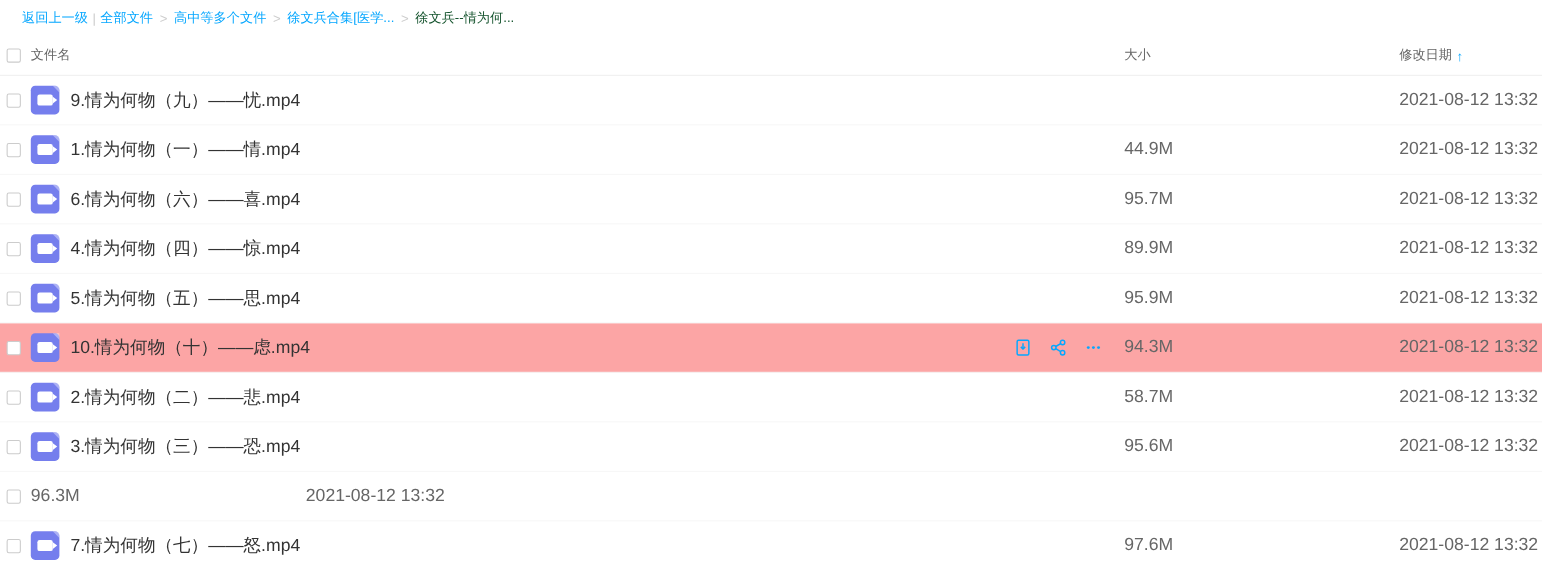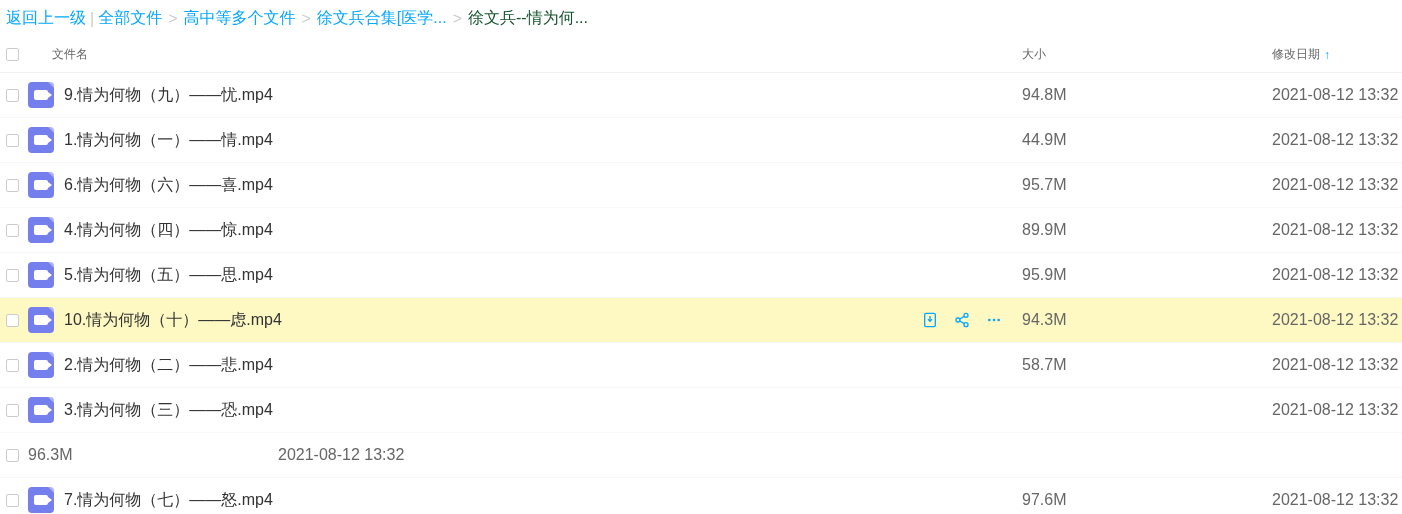--- a/index.html
+++ b/index.html
@@ -4,22 +4,22 @@
   <style>
     * { margin: 0; padding: 0; box-sizing: border-box; }
     body {
       font-family: "Microsoft YaHei", "PingFang SC", Arial, sans-serif;
       font-size: 12px;
       color: #333;
       background: #fff;
       width: 1402px;
     }
     .breadcrumb {
-      padding: 8px 6px;
-      font-size: 16px;
+      padding: 8px 20px;
+      font-size: 12px;
       display: flex;
       align-items: center;
       flex-wrap: wrap;
     }
     .breadcrumb a {
       color: #06a7ff;
       text-decoration: none;
       cursor: pointer;
     }
     .breadcrumb .sep {
@@ -36,21 +36,21 @@
     .table-header {
       display: flex;
       align-items: center;
       height: 36px;
       border-bottom: 1px solid #f0f0f0;
       font-size: 12px;
       color: #666;
       padding-left: 6px;
     }
     .col-check { width: 22px; display: flex; align-items: center; }
-    .col-name { flex: 1; padding-left: 0; margin-left: 24px; }
+    .col-name { flex: 1; padding-left: 0; }
     .col-size { width: 250px; }
     .col-date { width: 130px; display: flex; align-items: center; }
     .checkbox {
       width: 13px;
       height: 13px;
       border: 1px solid #ccc;
       border-radius: 2px;
       cursor: pointer;
       background: #fff;
     }
@@ -62,21 +62,21 @@
     .file-row {
       display: flex;
       align-items: center;
       height: 45px;
       border-bottom: 1px solid #f7f7f7;
       padding-left: 6px;
       font-size: 16px;
       cursor: pointer;
     }
     .file-row.hovered {
-      background: #fef9c3;
+      background: #fca5a5;
     }
     .file-name-cell {
       flex: 1;
       display: flex;
       align-items: center;
       min-width: 0;
     }
     .file-icon {
       width: 26px;
       height: 26px;
@@ -175,21 +175,20 @@
     <div class="file-row">
       <div class="col-check">
         <div class="checkbox"></div>
       </div>
       <div class="file-name-cell">
         <div class="file-icon">
           <div class="video-glyph"></div>
         </div>
         <span class="file-name-text">9.情为何物（九）——忧.mp4</span>
       </div>
-      <div class="col-size size-text">94.8M</div>
       <div class="col-date date-text">2021-08-12 13:32</div>
     </div>
     <div class="file-row">
       <div class="col-check">
         <div class="checkbox"></div>
       </div>
       <div class="file-name-cell">
         <div class="file-icon">
           <div class="video-glyph"></div>
         </div>
@@ -291,20 +290,21 @@
     <div class="file-row">
       <div class="col-check">
         <div class="checkbox"></div>
       </div>
       <div class="file-name-cell">
         <div class="file-icon">
           <div class="video-glyph"></div>
         </div>
         <span class="file-name-text">3.情为何物（三）——恐.mp4</span>
       </div>
+      <div class="col-size size-text">95.6M</div>
       <div class="col-date date-text">2021-08-12 13:32</div>
     </div>
     <div class="file-row">
       <div class="col-check">
         <div class="checkbox"></div>
       </div>
       <div class="col-size size-text">96.3M</div>
       <div class="col-date date-text">2021-08-12 13:32</div>
     </div>
     <div class="file-row">

